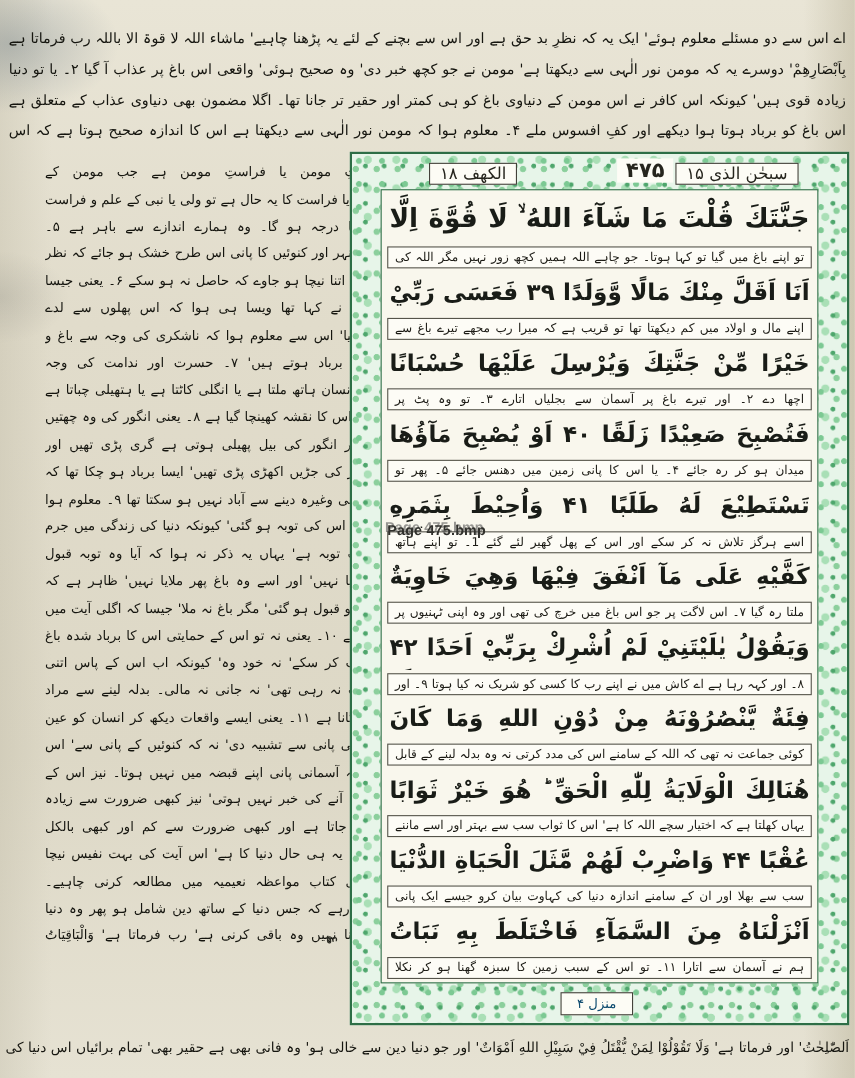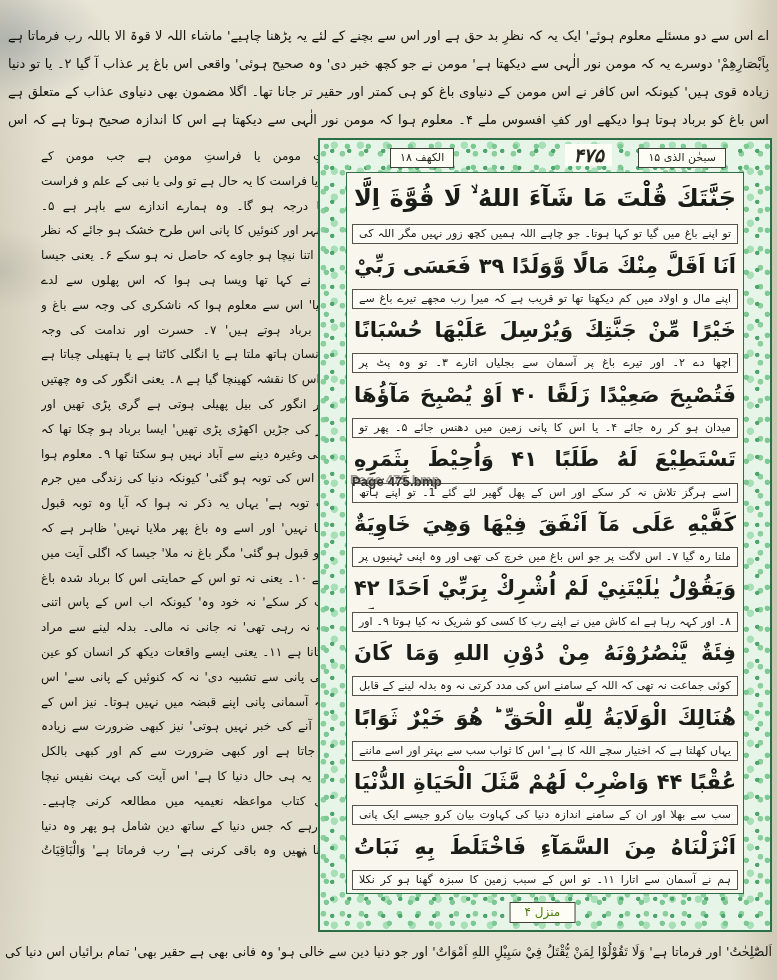--- a/index.html
+++ b/index.html
@@ -41,27 +41,27 @@
       radial-gradient(circle at 55% 20%, #a9dfb6 3.4px, rgba(169,223,182,0) 4px),
       radial-gradient(circle at 18% 72%, #8bcf9c 2.6px, rgba(139,207,156,0) 3.2px);
     background-size:21px 21px,17px 17px,26px 26px,19px 19px;
   }
   .frame-header{
     position:absolute;top:7px;left:30px;right:30px;height:24px;z-index:3;
     direction:rtl;color:#26251d;
   }
   .hdr-box{
     position:absolute;top:1px;background:#fdfcf5;border:1px solid #43423a;
-    font-size:11px;line-height:18px;padding:0 9px;white-space:nowrap;
+    font-size:15px;line-height:18px;padding:0 9px;white-space:nowrap;
   }
   .hdr-juz{right:14px;}
   .hdr-surah{left:40px;}
   .hdr-num{
     position:absolute;right:128px;top:-3px;background:#fdfcf5;padding:0 8px;
-    font-size:19px;font-weight:bold;letter-spacing:1px;font-style:italic;
+    font-size:19px;font-weight:bold;letter-spacing:1px;
   }
   .verse-area{
     position:absolute;left:26px;right:26px;top:32px;bottom:36px;
     background:#f9f7ed;border:1.5px solid #2d6e46;box-sizing:border-box;
     display:flex;flex-direction:column;justify-content:space-between;
     padding:3px 4px;direction:rtl;
   }
   .arabic{
     height:40px;overflow:hidden;flex:0 0 auto;
     font-size:21px;font-weight:bold;line-height:39px;color:#191c17;
@@ -70,21 +70,21 @@
   .arabic.xl{height:46px;font-size:24px;line-height:45px;}
   .trans{
     height:20px;overflow:hidden;flex:0 0 auto;box-sizing:border-box;
     border:1px solid #55544a;background:#fdfcf6;margin:0 1px;
     font-size:11px;line-height:17px;color:#1c1b15;
     text-align:justify;text-align-last:justify;padding:0 6px;
   }
   .manzil-box{
     position:absolute;bottom:7px;left:50%;transform:translateX(-54%);z-index:3;
     background:#fdfcf5;border:1px solid #43423a;direction:rtl;
-    font-size:12px;line-height:19px;padding:0 14px;white-space:nowrap;color:#4d7c0f;
+    font-size:12px;line-height:19px;padding:0 14px;white-space:nowrap;color:#0c4a6e;
   }
   
   .watermark{
     position:absolute;left:352px;top:474px;z-index:5;
     font-family:"Liberation Sans","DejaVu Sans",sans-serif;
     font-size:13px;font-weight:bold;color:#30302c;
     text-shadow:-2px -2px 0 rgba(70,70,70,.55);
     letter-spacing:.2px;
   }
   .margin-mark{

